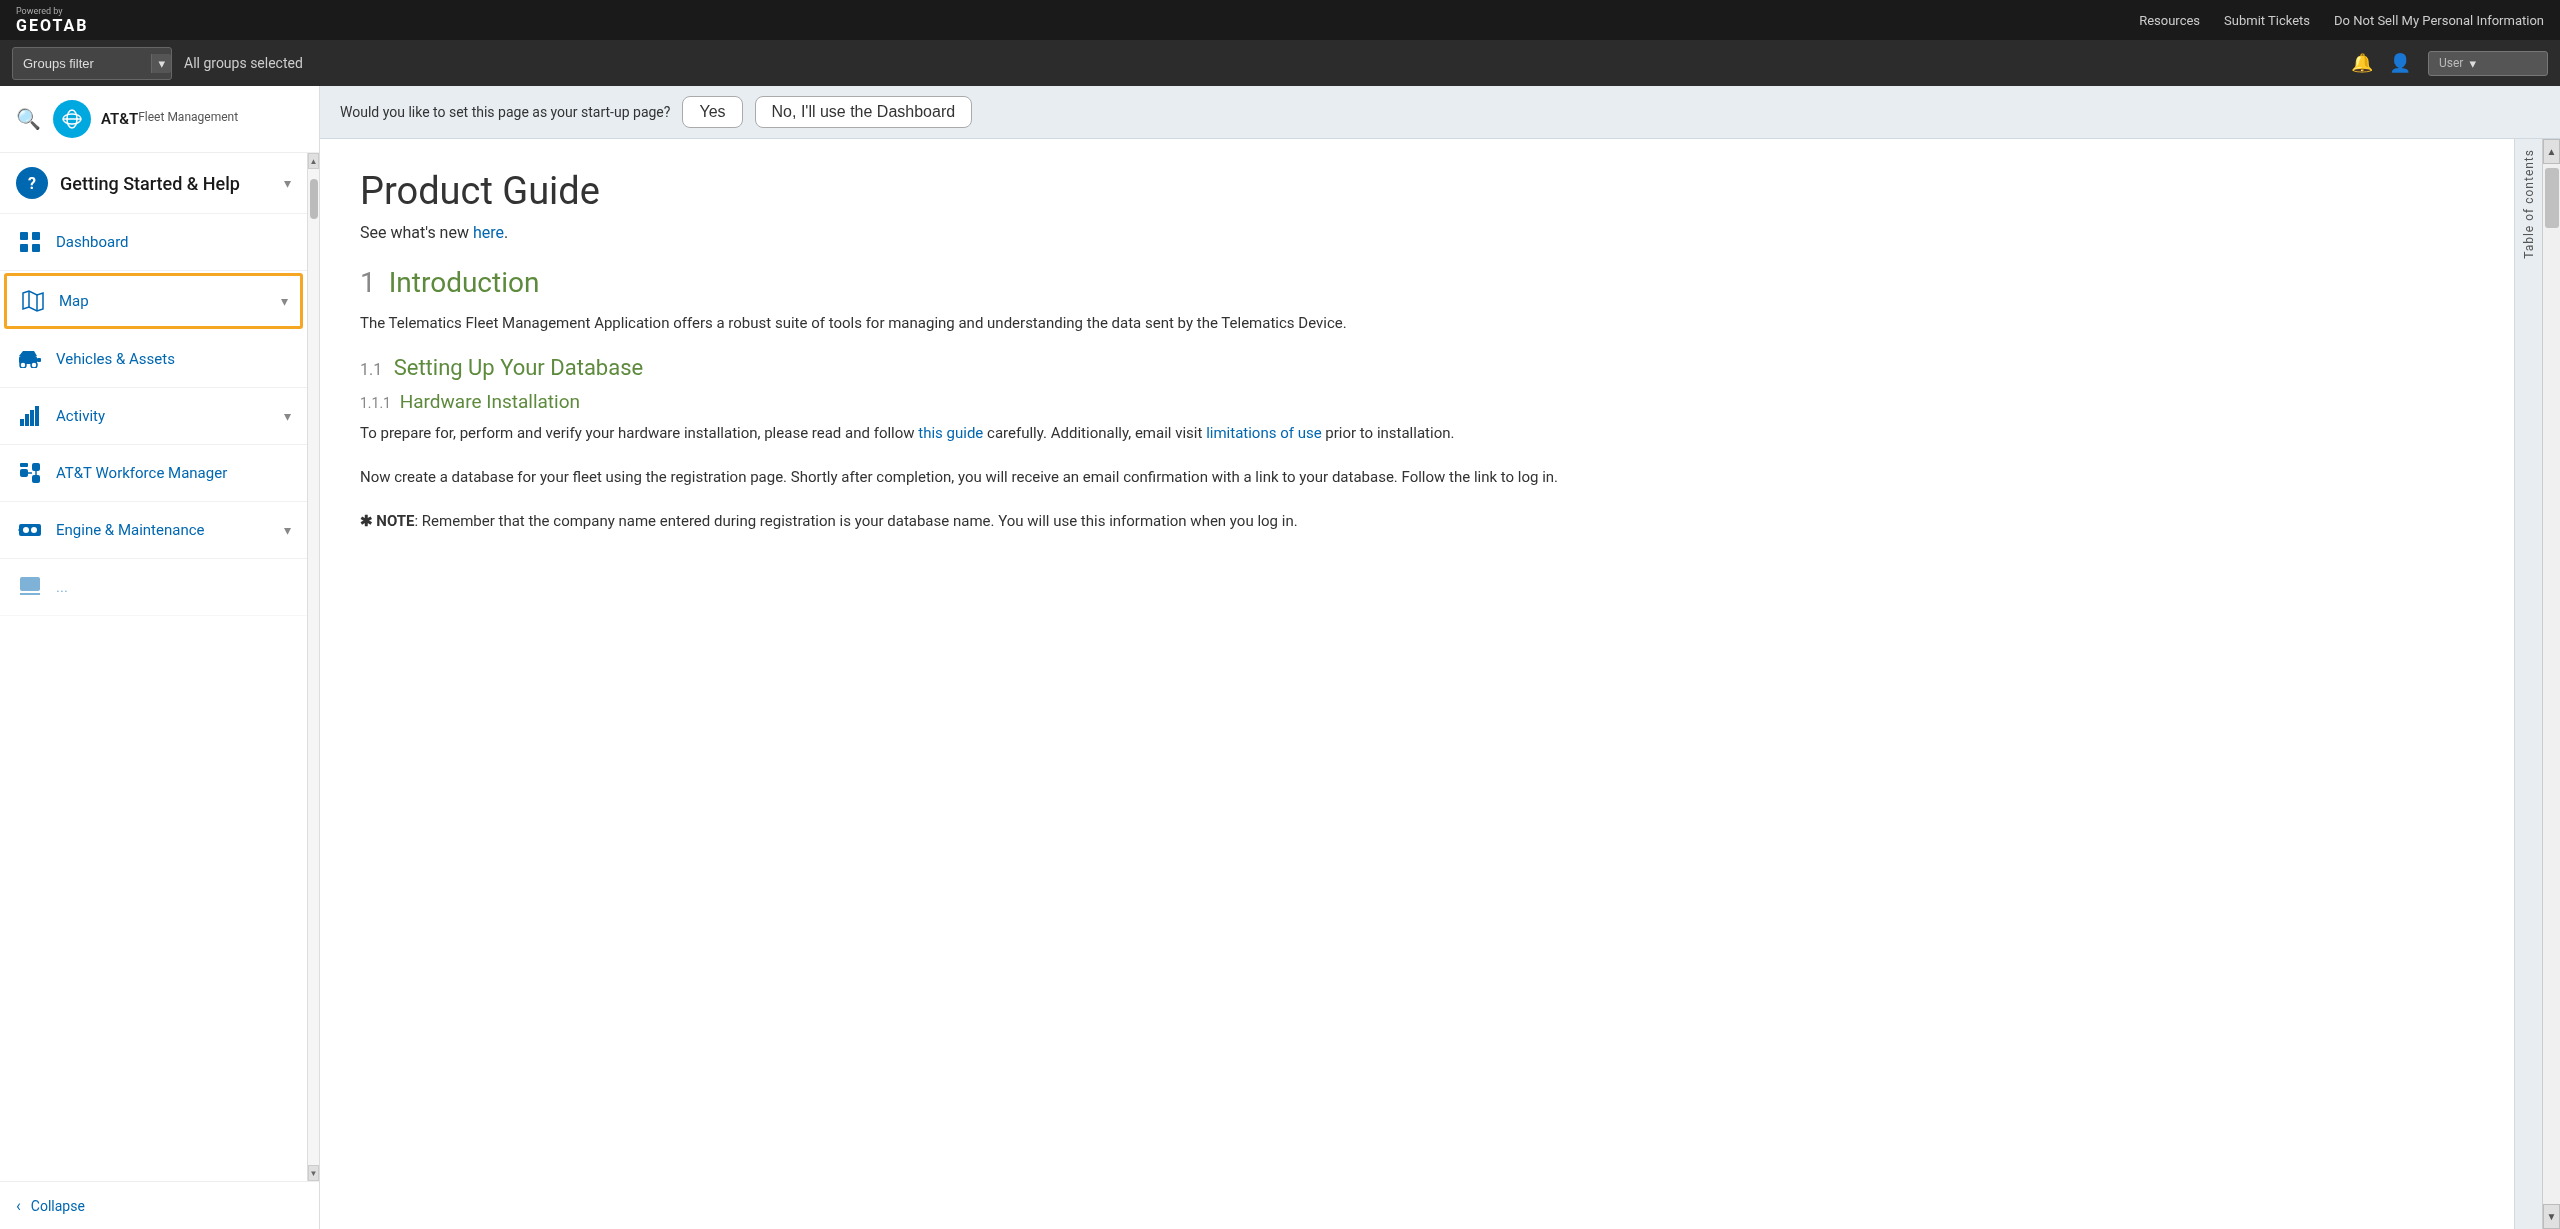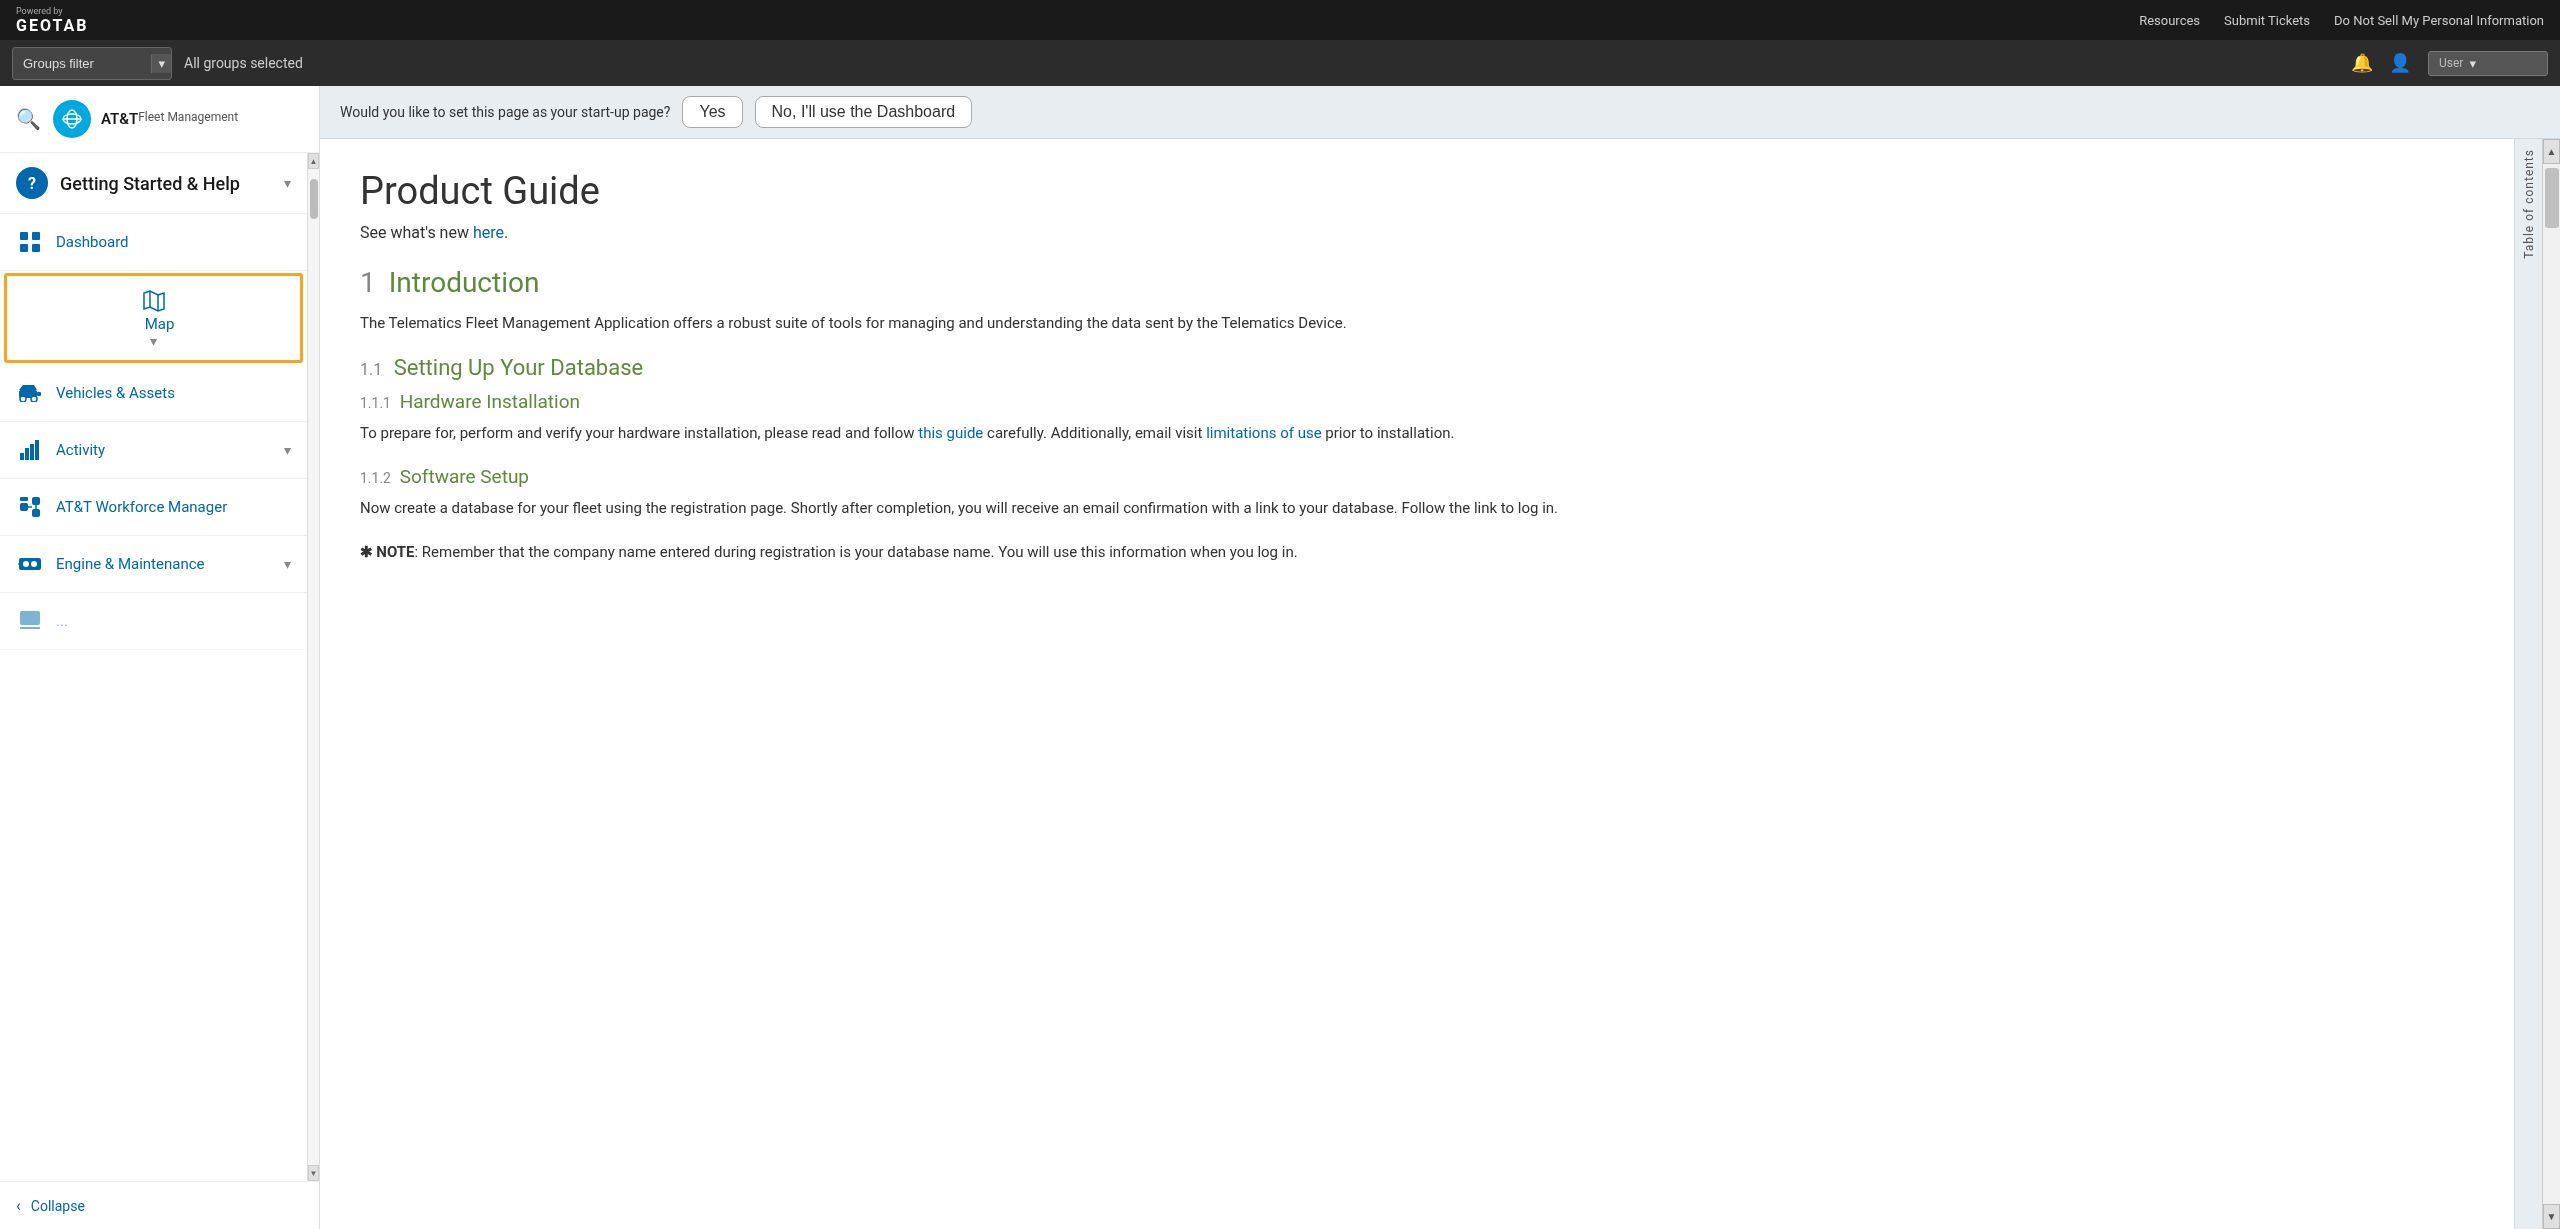--- a/index.html
+++ b/index.html
@@ -173,21 +173,20 @@
       padding: 14px 16px;
       cursor: pointer;
       border-bottom: 1px solid #f0f0f0;
       position: relative;
     }
     .nav-item.active-outline {
       border: 3px solid #f5a623;
       margin: 2px 4px;
       border-radius: 3px;
       padding: 11px 12px;
-      flex-direction: column;
     }
     .nav-icon {
       width: 28px;
       height: 28px;
       color: #0067b1;
       display: flex;
       align-items: center;
       justify-content: center;
       font-size: 18px;
       flex-shrink: 0;
@@ -590,24 +589,20 @@
         </h3>
 
         <h4 class="section-heading-3">
           <span class="num">1.1.1</span>
           <span>Hardware Installation</span>
         </h4>
         <p class="section-paragraph">
           <span>To prepare for, perform and verify your hardware installation, please read and follow </span><a href="#" class="content-link">this guide</a><span> carefully. Additionally, email visit </span><a href="#" class="content-link">limitations of use</a><span> prior to installation.</span>
         </p>
 
-        <h4 class="section-heading-3">
-          <span class="num">1.1.2</span>
-          <span>Software Setup</span>
-        </h4>
         <p class="section-paragraph">Now create a database for your fleet using the registration page. Shortly after completion, you will receive an email confirmation with a link to your database. Follow the link to log in.</p>
 
         <p class="note-text">
           <span class="note-star">✱</span><strong> NOTE</strong><span>: Remember that the company name entered during registration is your database name. You will use this information when you log in.</span>
         </p>
 
       </div>
 
       <div class="toc-sidebar">
         <span class="toc-label">Table of contents</span>

